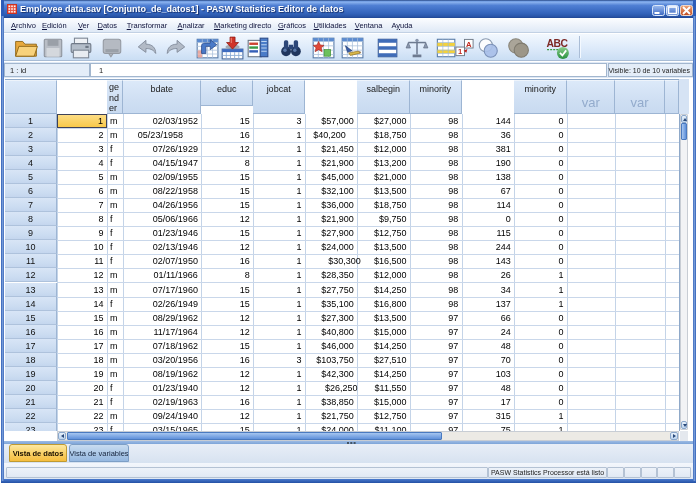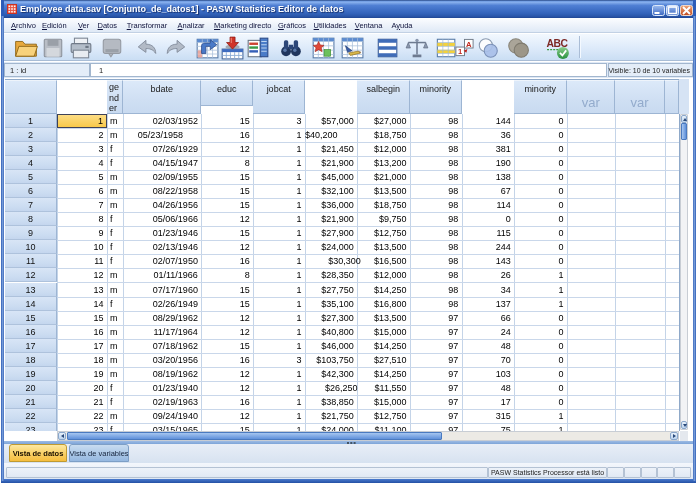--- a/index.html
+++ b/index.html
@@ -279,21 +279,21 @@
 <div class="cell" style="left:405.0px;top:0.0px;width:48.2px;text-align:right;">98</div>
 <div class="cell" style="left:456.7px;top:0.0px;width:49.1px;text-align:right;">144</div>
 <div class="cell" style="left:509.3px;top:0.0px;width:49.2px;text-align:right;">0</div>
 <div class="hline" style="left:52.2px;top:14.0px;width:100%;"></div>
 <div class="rowhdr" style="left:0;top:14.0px;width:52.2px;height:14.04px;line-height:14.04px;">2</div>
 <div class="cell" style="left:52.2px;top:14.0px;width:46.4px;text-align:right;">2</div>
 <div class="cell" style="left:105.1px;top:14.0px;">m</div>
 <div class="cell" style="left:117.9px;top:14.0px;width:75.0px;text-align:center;">05/23/1958</div>
 <div class="cell" style="left:196.4px;top:14.0px;width:48.4px;text-align:right;">16</div>
 <div class="cell" style="left:248.3px;top:14.0px;width:48.2px;text-align:right;">1</div>
-<div class="cell" style="left:300.0px;top:14.0px;width:48.8px;text-align:left;">$40,200</div>
+<div class="cell" style="left:300.0px;top:14.0px;width:48.8px;text-align:center;">$40,200</div>
 <div class="cell" style="left:352.3px;top:14.0px;width:49.2px;text-align:right;">$18,750</div>
 <div class="cell" style="left:405.0px;top:14.0px;width:48.2px;text-align:right;">98</div>
 <div class="cell" style="left:456.7px;top:14.0px;width:49.1px;text-align:right;">36</div>
 <div class="cell" style="left:509.3px;top:14.0px;width:49.2px;text-align:right;">0</div>
 <div class="hline" style="left:52.2px;top:28.0px;width:100%;"></div>
 <div class="rowhdr" style="left:0;top:28.1px;width:52.2px;height:14.04px;line-height:14.04px;">3</div>
 <div class="cell" style="left:52.2px;top:28.1px;width:46.4px;text-align:right;">3</div>
 <div class="cell" style="left:105.1px;top:28.1px;">f</div>
 <div class="cell" style="left:117.9px;top:28.1px;width:75.0px;text-align:right;">07/26/1929</div>
 <div class="cell" style="left:196.4px;top:28.1px;width:48.4px;text-align:right;">12</div>

